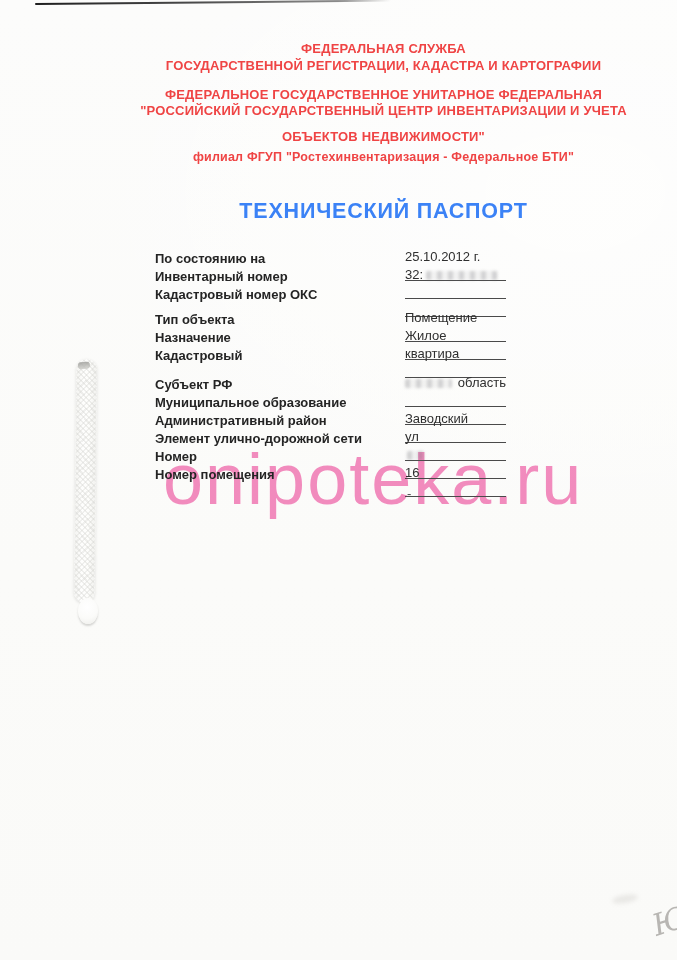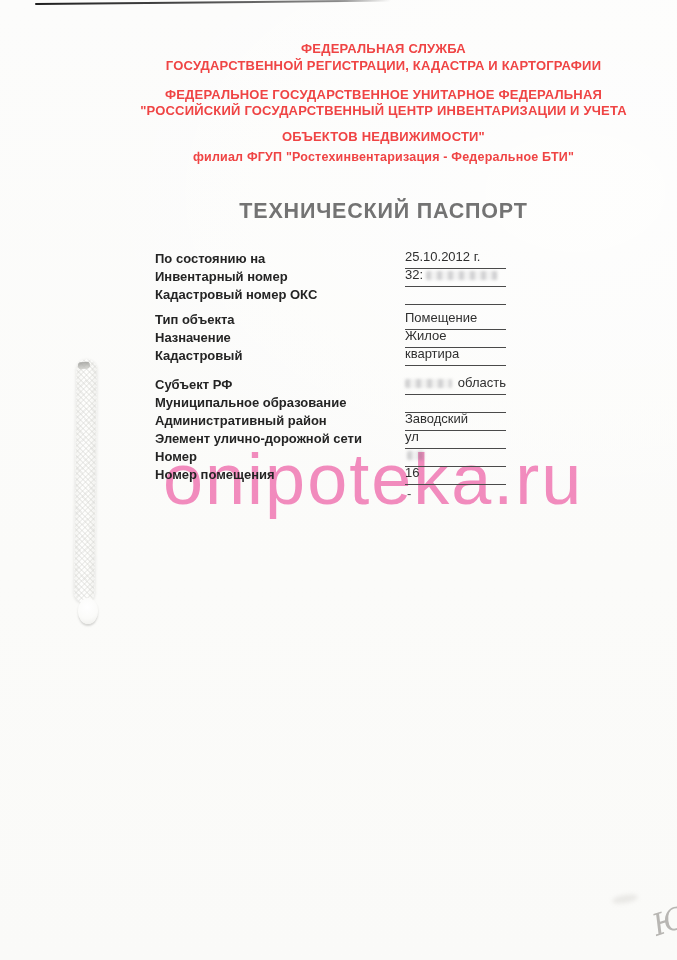--- a/index.html
+++ b/index.html
@@ -26,30 +26,30 @@
   .header{left:90px;width:587px;text-align:center;}
   .h-line{position:absolute;left:0;width:100%;font-weight:bold;font-size:13px;letter-spacing:.2px;color:#ef4444;white-space:nowrap;}
   .h1a{top:41px;}
   .h1b{top:58px;}
   .h2a{top:87px;}
   .h2b{top:103px;}
   .h2c{top:129px;}
   .h3{top:150px;font-size:12.5px;}
 
   .doc-title{left:90px;top:199px;width:587px;text-align:center;
-    font-weight:bold;font-size:21.5px;letter-spacing:.8px;color:#737373;white-space:nowrap;}
+    font-weight:bold;font-size:21.5px;letter-spacing:.8px;color:#3b82f6;white-space:nowrap;}
 
   
   .group{left:0;width:556px;}
   .g1{top:250px;} .g2{top:311px;} .g3{top:376px;}
   .row{position:relative;height:18px;}
   .lbl{position:absolute;left:155px;top:1px;font-weight:bold;font-size:13px;color:#242424;white-space:nowrap;}
   .val{position:absolute;left:405px;right:50px;top:-2px;height:16px;
     border-bottom:1.6px solid #4a4a4a;
-    display:flex;align-items:flex-end;padding-bottom:4px;
+    display:flex;align-items:flex-end;padding-bottom:16px;
     font-size:13px;color:#2f2f2f;white-space:nowrap;}
   .val span{line-height:14px;}
   
   .redact{display:inline-block;height:9px;margin:0 0 2px 3px;border-radius:2px;
     background:repeating-linear-gradient(90deg,rgba(110,110,115,.30) 0 5px,rgba(170,170,175,.12) 5px 11px);
     filter:blur(1.6px);}
   .r-w72{width:72px;} .r-w80{width:80px;margin-left:0;margin-right:6px;} .r-w18{width:18px;margin-left:2px;}
   .blur-slight{filter:blur(.5px);}
   .indent88{}
   .dash-mark{left:407px;top:486px;font-size:13px;color:#4a4a4a;}

